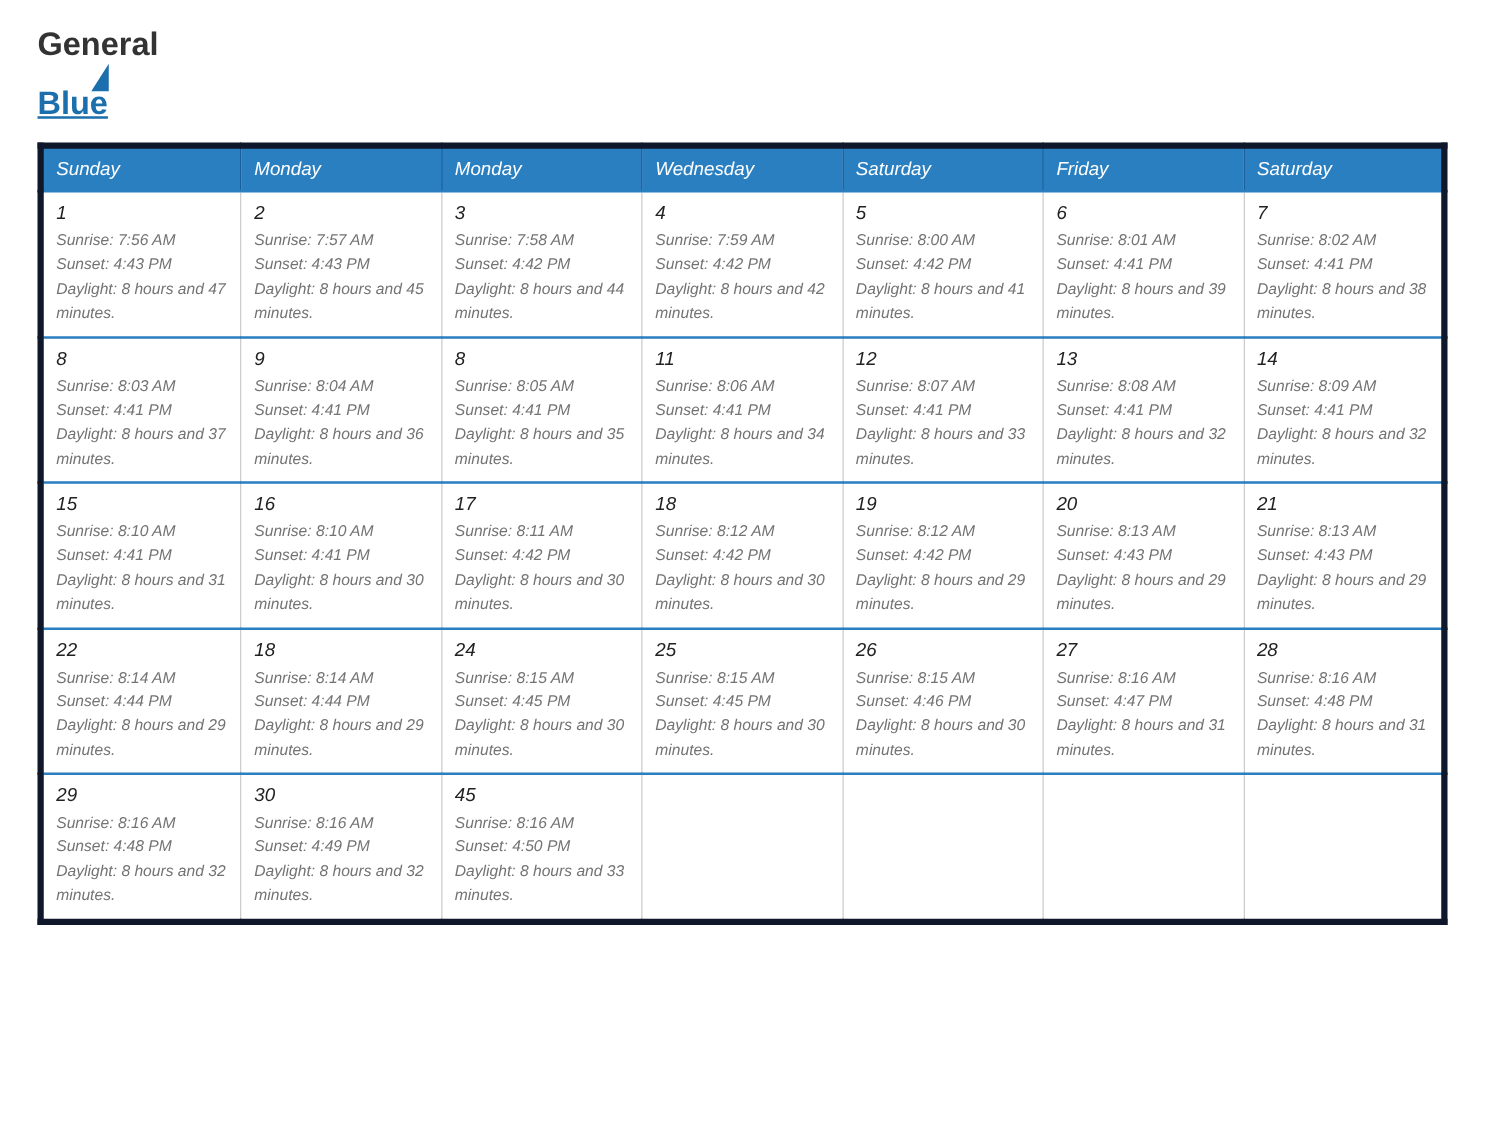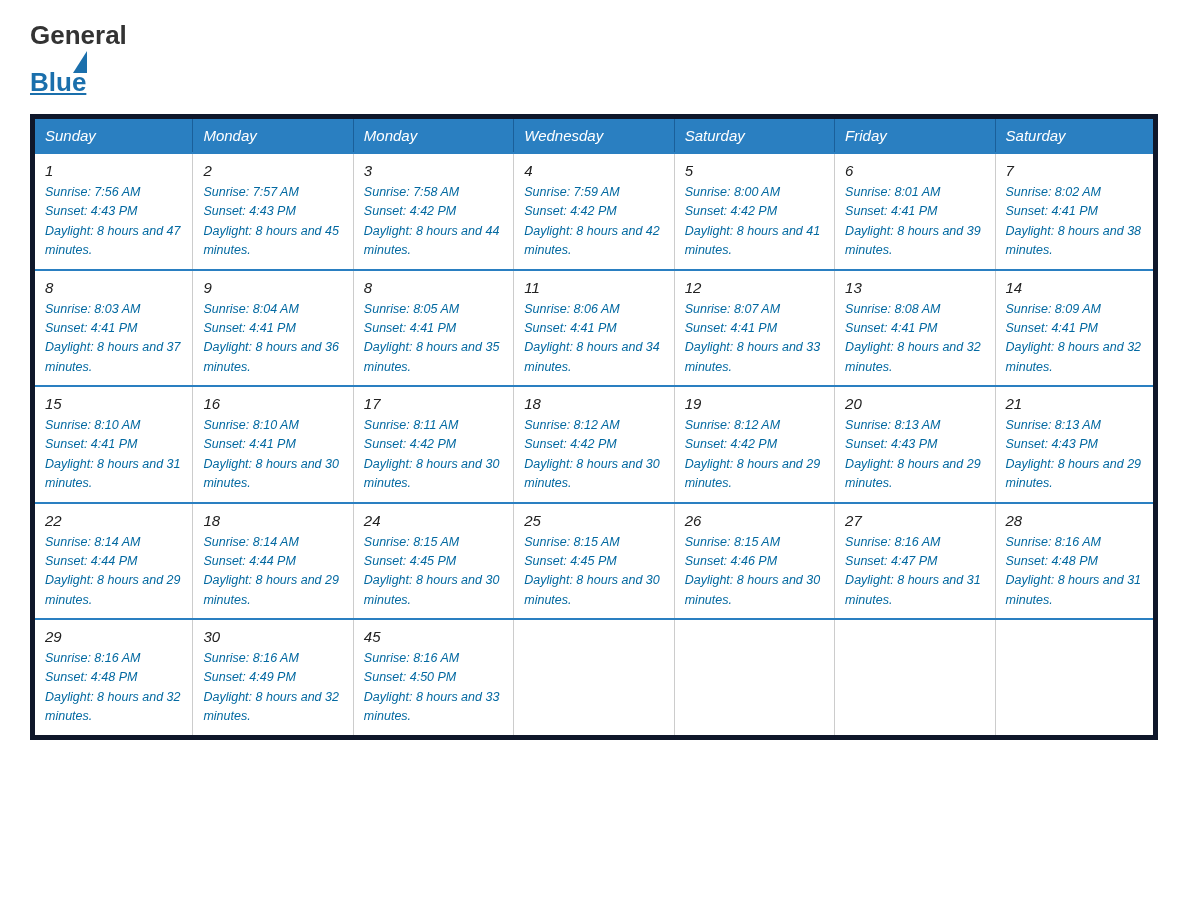--- a/index.html
+++ b/index.html
@@ -61,21 +61,21 @@
     }
     .day-number {
       font-size: 15px;
       font-weight: normal;
       display: block;
       margin-bottom: 4px;
     }
     .day-info {
       font-size: 12.5px;
       line-height: 1.55;
-      color: #0369a1;
+      color: #737373;
     }
     .empty-cell {
       background: #fff;
     }
     tr {
       border-bottom: 2px solid #2a7fc1;
     }
   </style>
 </head>
 <body>

